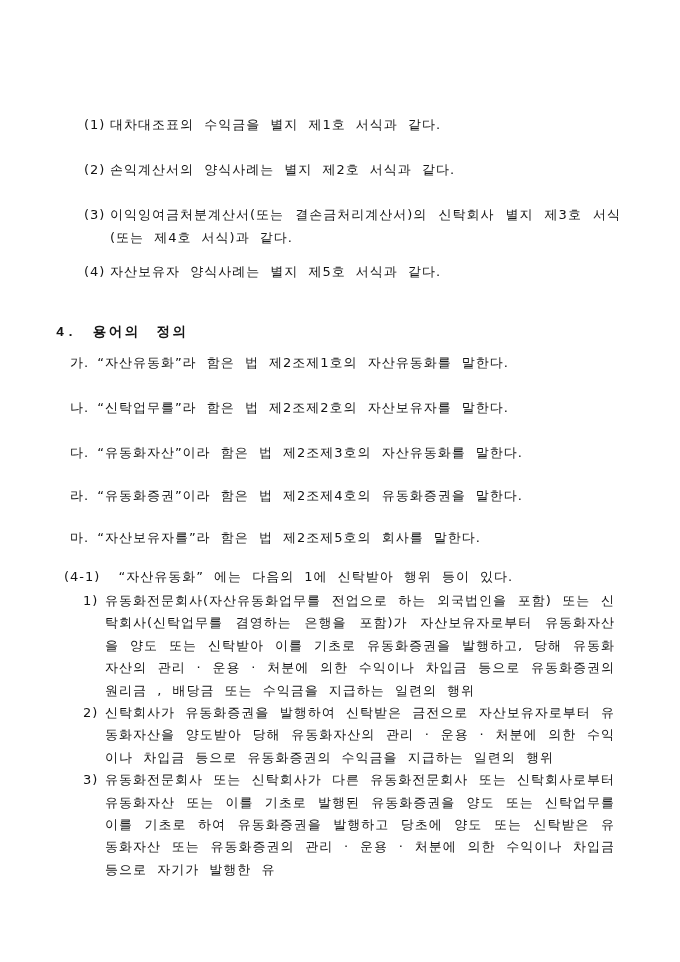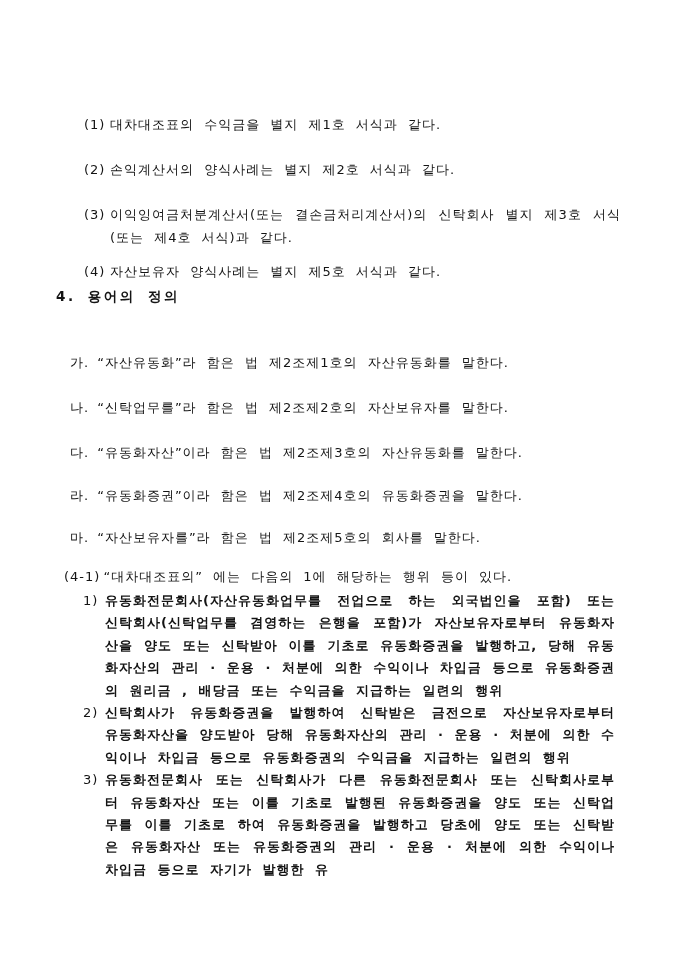--- a/index.html
+++ b/index.html
@@ -32,37 +32,38 @@
   .para .body {
     flex: 1 1 auto;
     text-align: justify;
   }
   .fe-para { left: 84px; width: 537px; }
   .fe-para .marker { width: 26px; }
   .def-line { left: 70px; white-space: nowrap; }
   .def-line .marker { margin-right: 8px; }
   .heading {
     left: 56px;
-    top: 285px;
+    top: 321px;
     font-weight: bold;
     font-size: 13.5px;
     letter-spacing: 2.5px;
     white-space: nowrap;
+    font-family: Liberation Mono, monospace;
   }
   .note-line { left: 64px; top: 565px; white-space: nowrap; }
-  .note-line .marker { margin-right: 3px; }
+  .note-line .marker { margin-right: 18px; }
   .acts-list {
     left: 83px;
     top: 590px;
     width: 532px;
     line-height: 22.4px;
   }
   .act-item { display: flex; align-items: flex-start; }
   .act-item .marker { flex: 0 0 22px; }
-  .act-item .body { flex: 1 1 auto; text-align: justify; word-break: break-all; font-weight: bold; }
+  .act-item .body { flex: 1 1 auto; text-align: justify; word-break: break-all; }
 </style>
 </head>
 <body>
 
 <div class="page">
 
   <div class="abs para fe-para" style="top:113px;">
     <span class="marker">(1)</span>
     <span class="body">대차대조표의  수익금을  별지  제1호  서식과  같다.</span>
   </div>
@@ -104,21 +105,21 @@
     <span>“유동화증권”이라  함은  법  제2조제4호의  유동화증권을  말한다.</span>
   </div>
 
   <div class="abs para def-line" style="top:526px;">
     <span class="marker">마.</span>
     <span>“자산보유자를”라  함은  법  제2조제5호의  회사를  말한다.</span>
   </div>
 
   <div class="abs para note-line">
     <span class="marker">(4-1)</span>
-    <span>“대차대조표의” 에는  다음의  1에  해당하는  행위  등이  있다.</span>
+    <span>“자산유동화” 에는  다음의  1에  신탁받아  행위  등이  있다.</span>
   </div>
 
   <div class="abs acts-list">
     <div class="act-item">
       <span class="marker">1)</span>
       <span class="body">유동화전문회사(자산유동화업무를 전업으로 하는 외국법인을 포함) 또는 신탁회사(신탁업무를 겸영하는 은행을 포함)가 자산보유자로부터 유동화자산을 양도 또는 신탁받아 이를 기초로 유동화증권을 발행하고, 당해 유동화자산의 관리 · 운용 · 처분에 의한 수익이나 차입금 등으로 유동화증권의 원리금 , 배당금 또는 수익금을 지급하는 일련의 행위</span>
     </div>
     <div class="act-item">
       <span class="marker">2)</span>
       <span class="body">신탁회사가 유동화증권을 발행하여 신탁받은 금전으로 자산보유자로부터 유동화자산을 양도받아 당해 유동화자산의 관리 · 운용 · 처분에 의한 수익이나 차입금 등으로 유동화증권의 수익금을 지급하는 일련의 행위</span>

